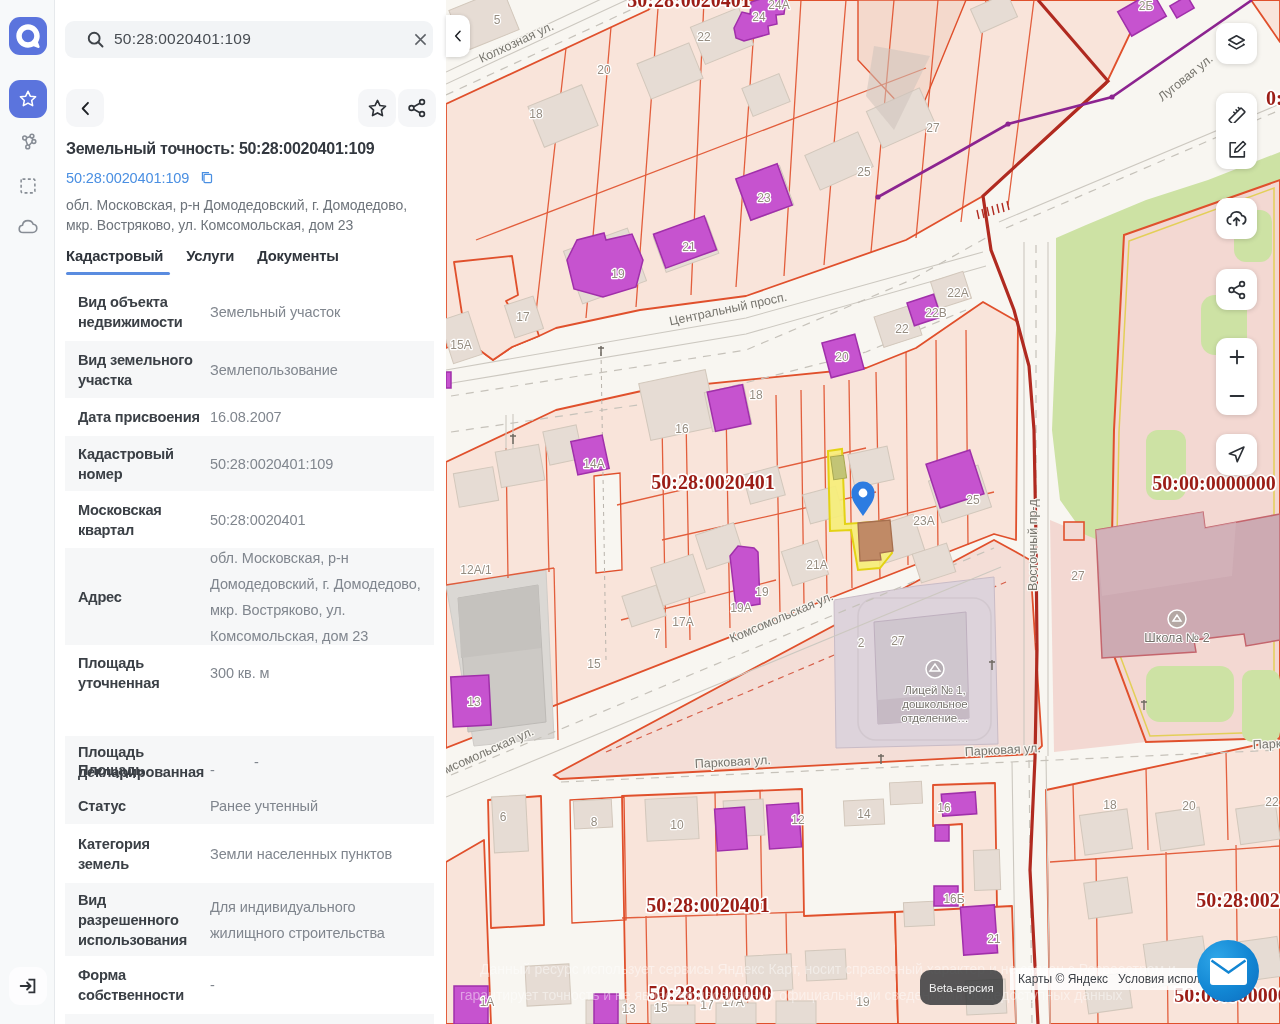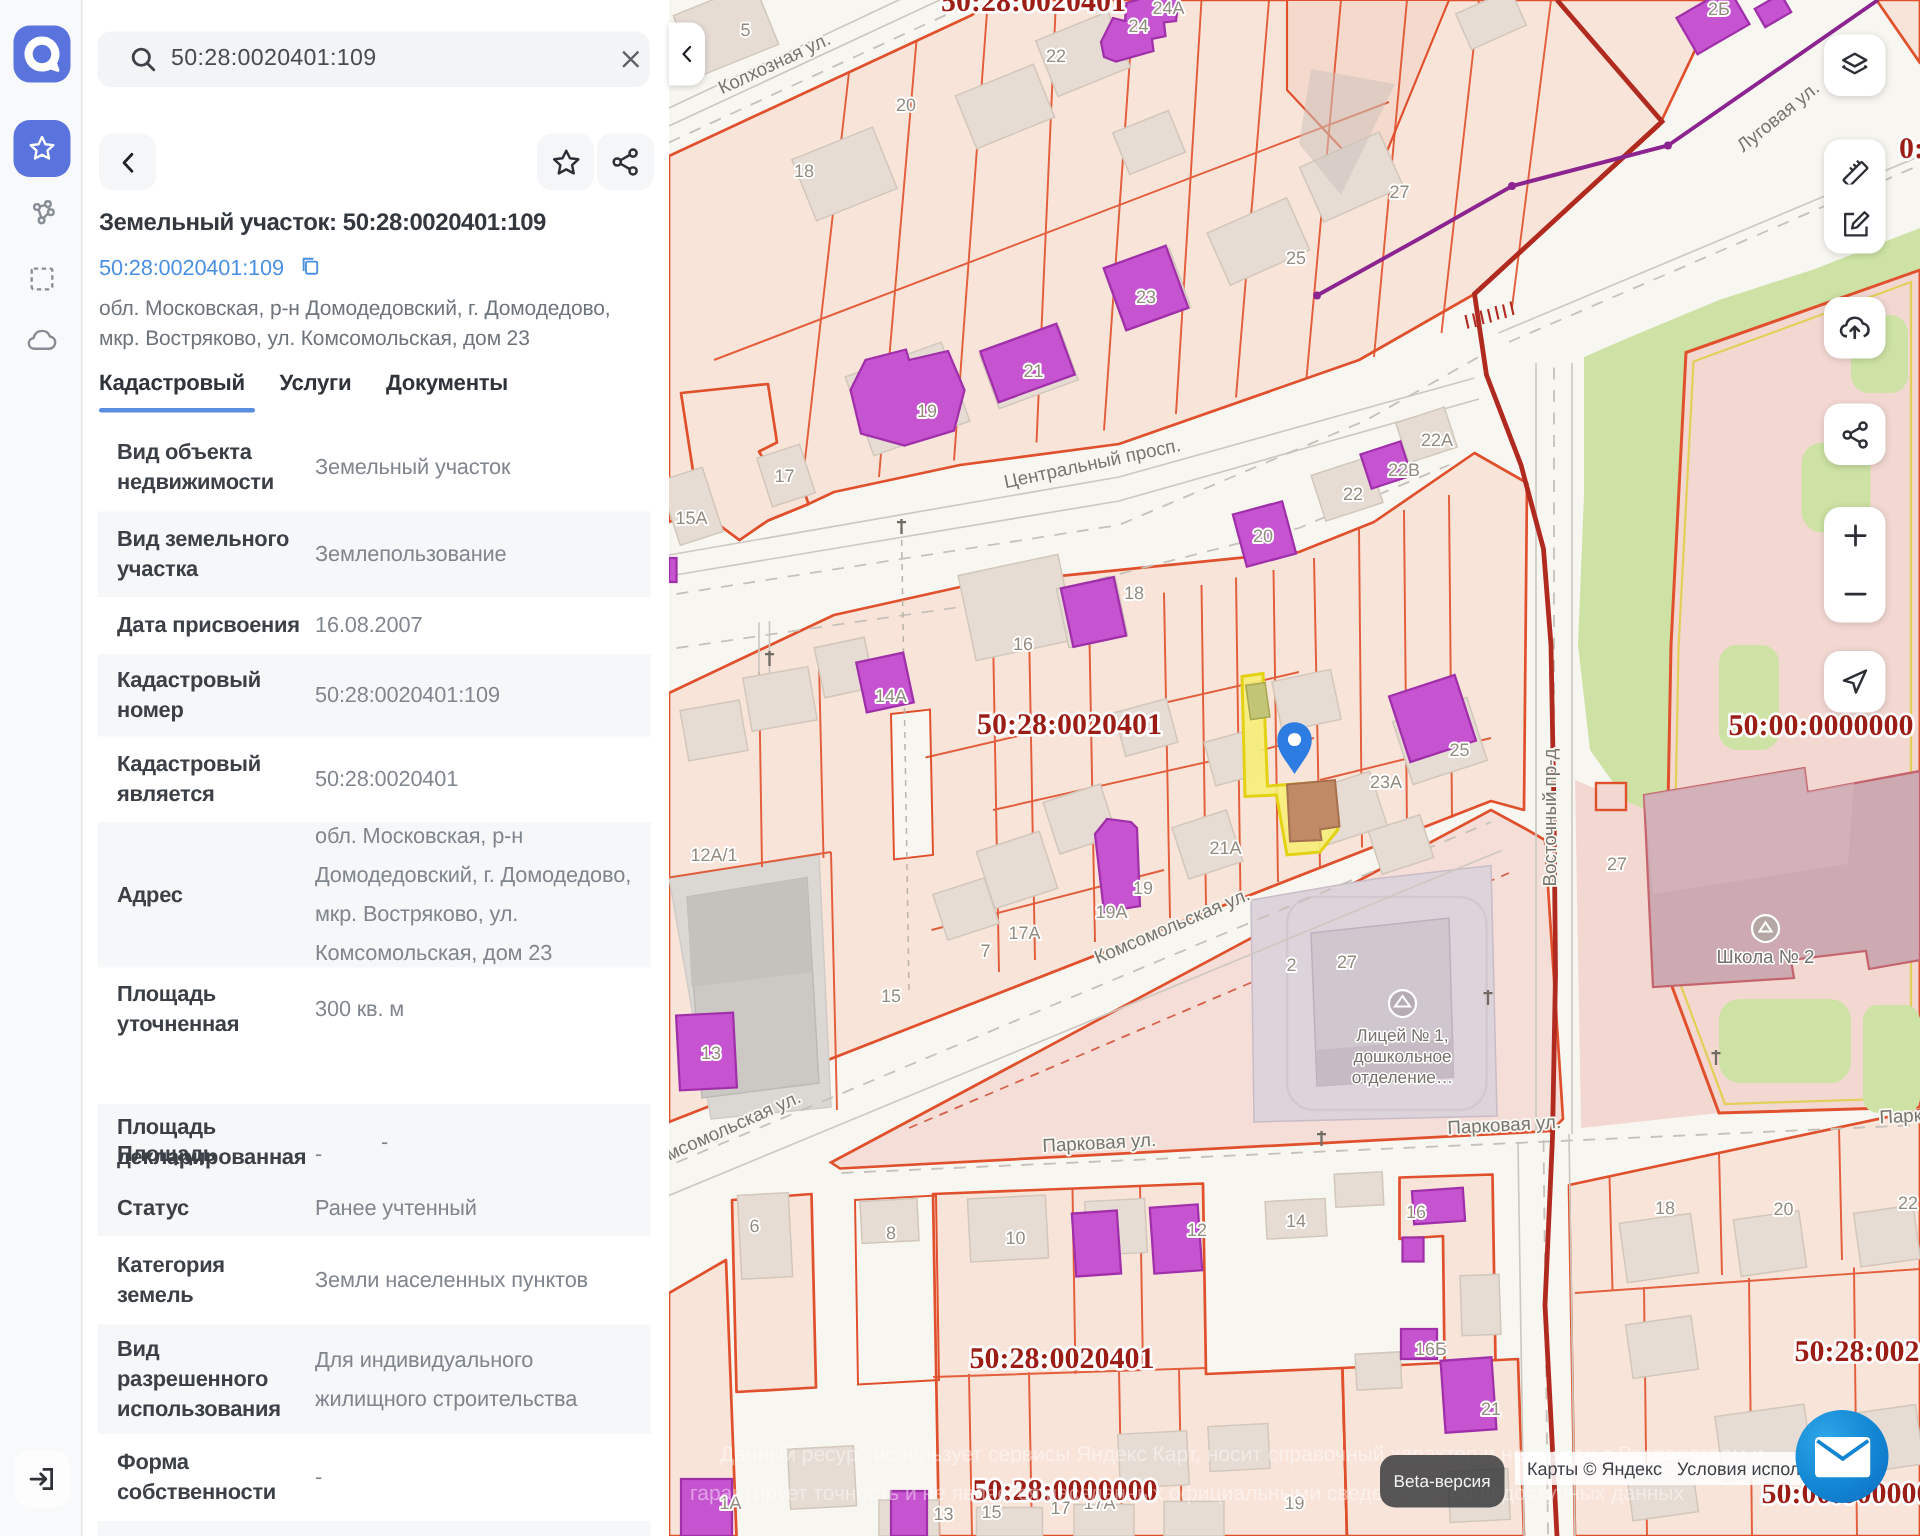--- a/index.html
+++ b/index.html
@@ -390,21 +390,21 @@
         </svg>
     </div>
     <div class="sbtn" style="left:342px; top:89px;">
       <svg width="22" height="22" viewBox="0 0 24 24" fill="none" stroke="#2c3036" stroke-width="1.8">
           <circle cx="17.5" cy="5.5" r="2.6"></circle>
           <circle cx="6" cy="12" r="2.6"></circle>
           <circle cx="17.5" cy="18.5" r="2.6"></circle>
           <path d="M8.4 10.7 L15.2 6.8 M8.4 13.3 L15.2 17.2"></path>
         </svg>
     </div>
-    <div class="title">Земельный участок: 50:28:0020401:109</div>
+    <div class="title">Земельный точность: 50:28:0020401:109</div>
     <div class="cadlink">50:28:0020401:109
       <svg style="vertical-align:-2px;margin-left:6px;" width="15" height="15" viewBox="0 0 24 24" fill="none" stroke="#4a8fe2" stroke-width="2">
           <rect x="8" y="7" width="12" height="13" rx="1.5"></rect>
           <path d="M16 4 L5.5 4 L5.5 17"></path>
         </svg>
     </div>
     <div class="addr">обл. Московская, р-н Домодедовский, г. Домодедово,<br>мкр. Востряково, ул. Комсомольская, дом 23</div>
     <div class="tabs"><span>Кадастровый</span><span>Услуги</span><span>Документы</span></div>
     <div class="tabunder"></div>
     <div class="row" style="top:283px;height:58px;">
@@ -417,21 +417,21 @@
       </div>
     <div class="row" style="top:398px;height:38px;">
         <div class="lbl">Дата присвоения</div>
         <div class="val">16.08.2007</div>
       </div>
     <div class="row g" style="top:436px;height:55px;">
         <div class="lbl">Кадастровый номер</div>
         <div class="val">50:28:0020401:109</div>
       </div>
     <div class="row" style="top:491px;height:57px;">
-        <div class="lbl">Кадастровый является</div>
+        <div class="lbl">Московская квартал</div>
         <div class="val">50:28:0020401</div>
       </div>
     <div class="row g" style="top:548px;height:97px;">
         <div class="lbl">Адрес</div>
         <div class="val">обл. Московская, р-н Домодедовский, г. Домодедово, мкр. Востряково, ул. Комсомольская, дом 23</div>
       </div>
     <div class="row" style="top:645px;height:56px;">
         <div class="lbl">Площадь уточненная</div>
         <div class="val">300 кв. м</div>
       </div>

